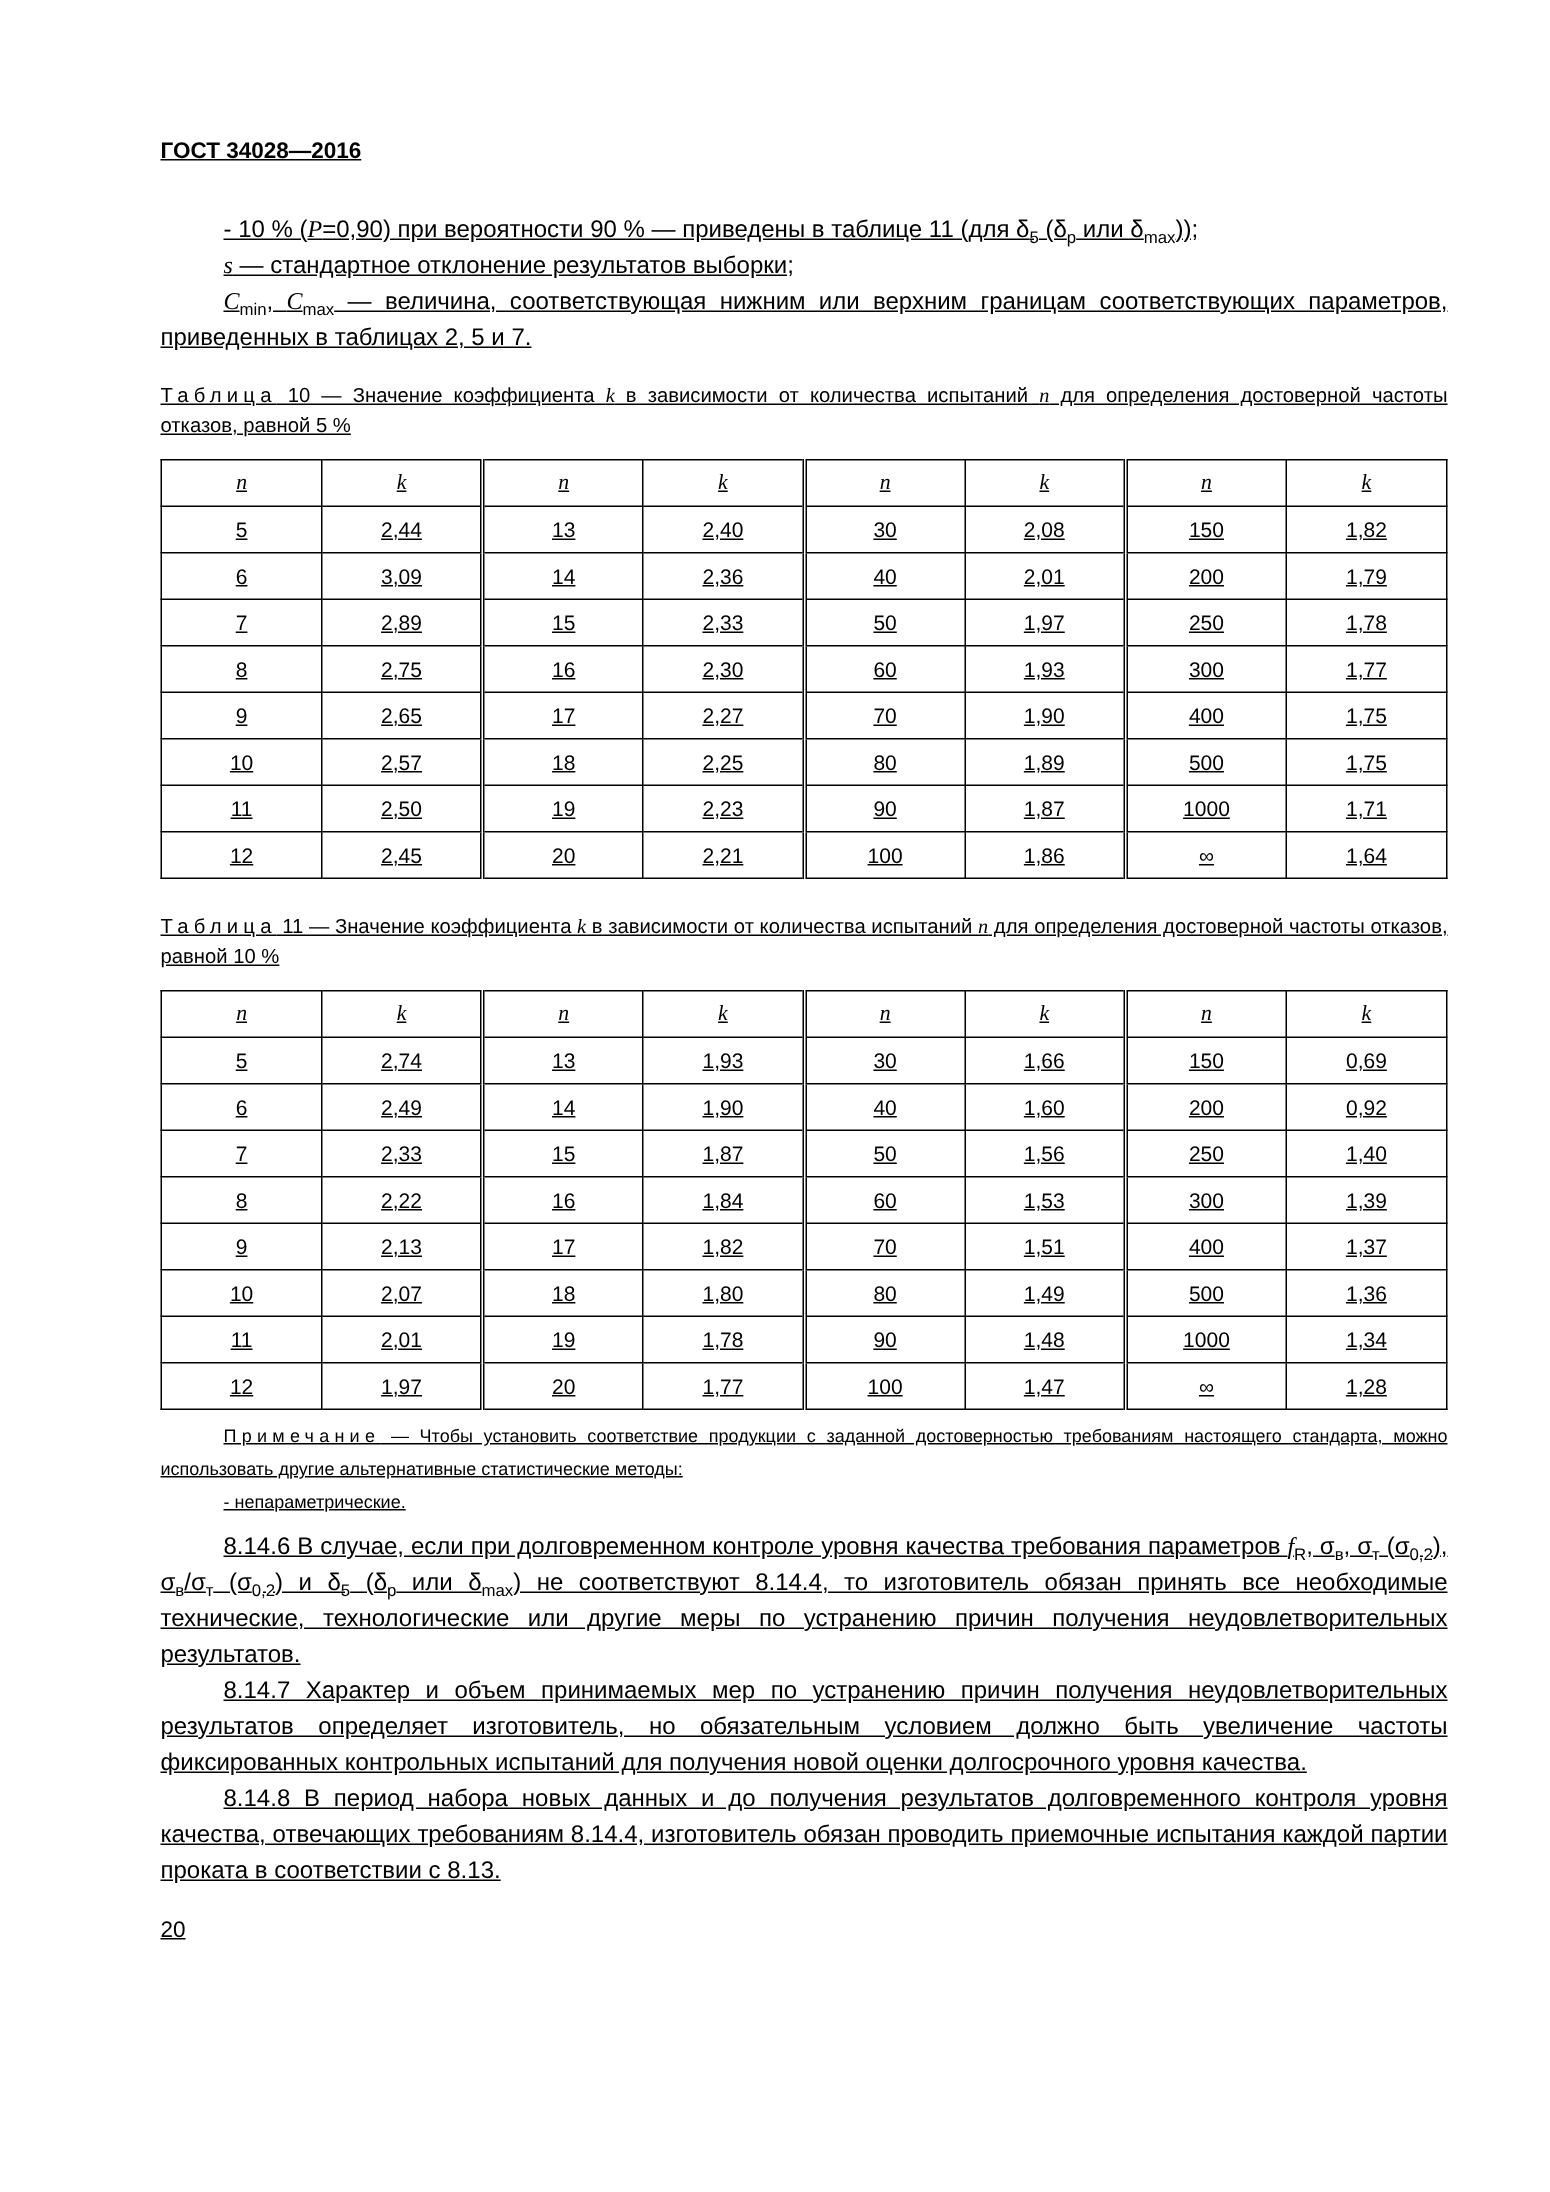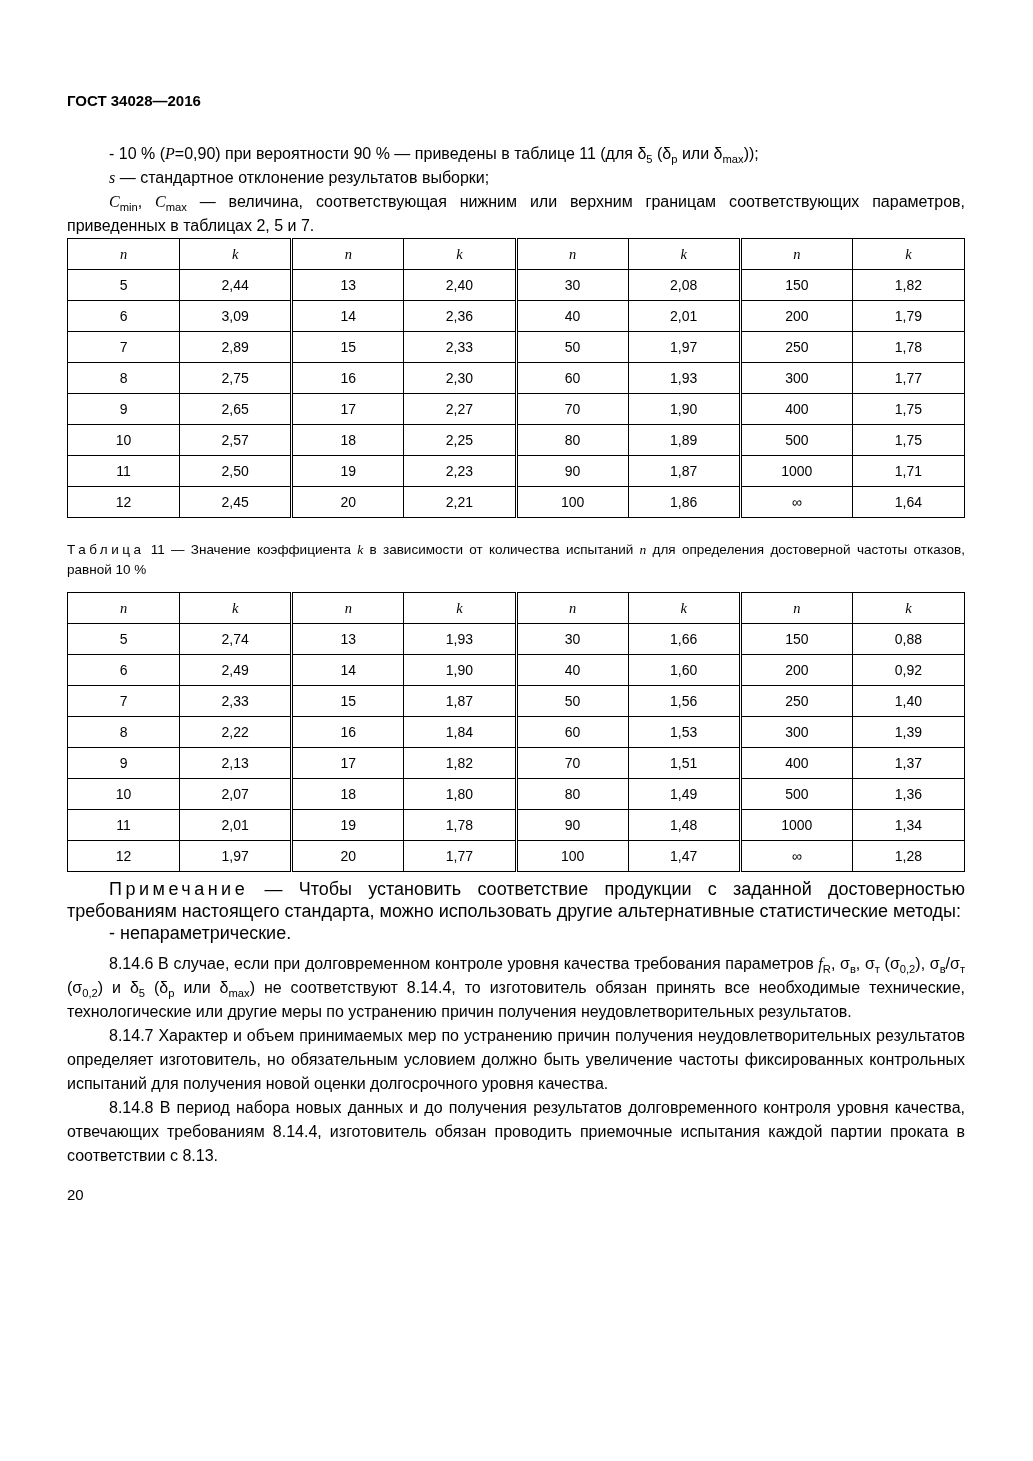--- a/index.html
+++ b/index.html
@@ -1,55 +1,56 @@
 <!DOCTYPE html>
 <html><head>
 <meta charset="utf-8">
 <style>
   * { box-sizing: border-box; }
   html, body { margin: 0; padding: 0; background: #ffffff; }
   .page {
     width: 1033px; height: 1461px; background: #ffffff; color: #000000;
-    padding: 92px 68px 0 67px; position: relative; overflow: hidden;
-    font-family: "Liberation Sans", sans-serif; font-size: 16px; line-height: 24px;
+    padding: 92px 68px 0 107px; position: relative; overflow: hidden;
+    font-family: "Liberation Sans", sans-serif; font-size: 16px; line-height: 24px; text-decoration: underline;
   }
   .doc-header { font-weight: 700; font-size: 15px; line-height: 18px; margin: 0 0 32px 0; }
   p { margin: 0; text-align: justify; }
   .body { font-size: 16px; line-height: 24px; }
   .indent { text-indent: 42px; }
   .caption { font-size: 13.5px; line-height: 20px; margin: 16px 0 12px 0; }
   .caption2 { margin-top: 22px; }
   .gost-table { width: 100%; border-collapse: collapse; table-layout: fixed; }
   .gost-table th, .gost-table td {
     border: 1px solid #000; height: 31px; padding: 0 4px;
     text-align: center; vertical-align: middle; font-size: 14px; font-weight: 400;
   }
   .gost-table th { font-style: italic; font-family: "Liberation Serif", serif; font-size: 14.5px; }
   .gost-table th:nth-child(2n+1):not(:first-child),
   .gost-table td:nth-child(2n+1):not(:first-child) { border-left: 3px double #000; }
   .sec { margin-top: 14px; }
-  .note { font-size: 18px; line-height: 22px; }
+  .note { font-size: 12px; line-height: 22px; }
   .note-head { margin-top: 6px; }
   .note-last { margin-bottom: 8px; }
   .sp { letter-spacing: 3.5px; }
   .it { font-style: italic; font-family: "Liberation Serif", serif; }
   sub { font-size: 0.7em; line-height: 1; }
   .page-number { margin-top: 18px; font-size: 15px; line-height: 18px; }
 </style>
 </head>
 <body>
 
 <div class="page">
 
   <div class="doc-header">ГОСТ 34028—2016</div>
 
   <p class="body indent"><span>- 10 % (</span><span class="it">P</span><span>=0,90) при вероятности 90 % — приведены в таблице 11 (для δ</span><sub>5</sub><span> (δ</span><sub>p</sub><span> или δ</span><sub>max</sub><span>));</span></p>
   <p class="body indent"><span class="it">s</span><span> — стандартное отклонение результатов выборки;</span></p>
   <p class="body indent"><span class="it">C</span><sub>min</sub><span>, </span><span class="it">C</span><sub>max</sub><span> — величина, соответствующая нижним или верхним границам соответствующих параметров, приведенных в таблицах 2, 5 и 7.</span></p>
 
+  <p class="caption"><span class="sp">Таблица</span><span> 10 — Значение коэффициента </span><span class="it">k</span><span> в зависимости от количества испытаний </span><span class="it">n</span><span> для определения достоверной частоты отказов, равной 5 %</span></p>
   <table class="gost-table">
       <thead>
         <tr>
           <th>n</th>
           <th>k</th>
           <th>n</th>
           <th>k</th>
           <th>n</th>
           <th>k</th>
           <th>n</th>
@@ -156,21 +157,21 @@
       </thead>
       <tbody>
         <tr>
           <td>5</td>
           <td>2,74</td>
           <td>13</td>
           <td>1,93</td>
           <td>30</td>
           <td>1,66</td>
           <td>150</td>
-          <td>0,88</td>
+          <td>0,69</td>
         </tr>
         <tr>
           <td>6</td>
           <td>2,49</td>
           <td>14</td>
           <td>1,90</td>
           <td>40</td>
           <td>1,60</td>
           <td>200</td>
           <td>0,92</td>

